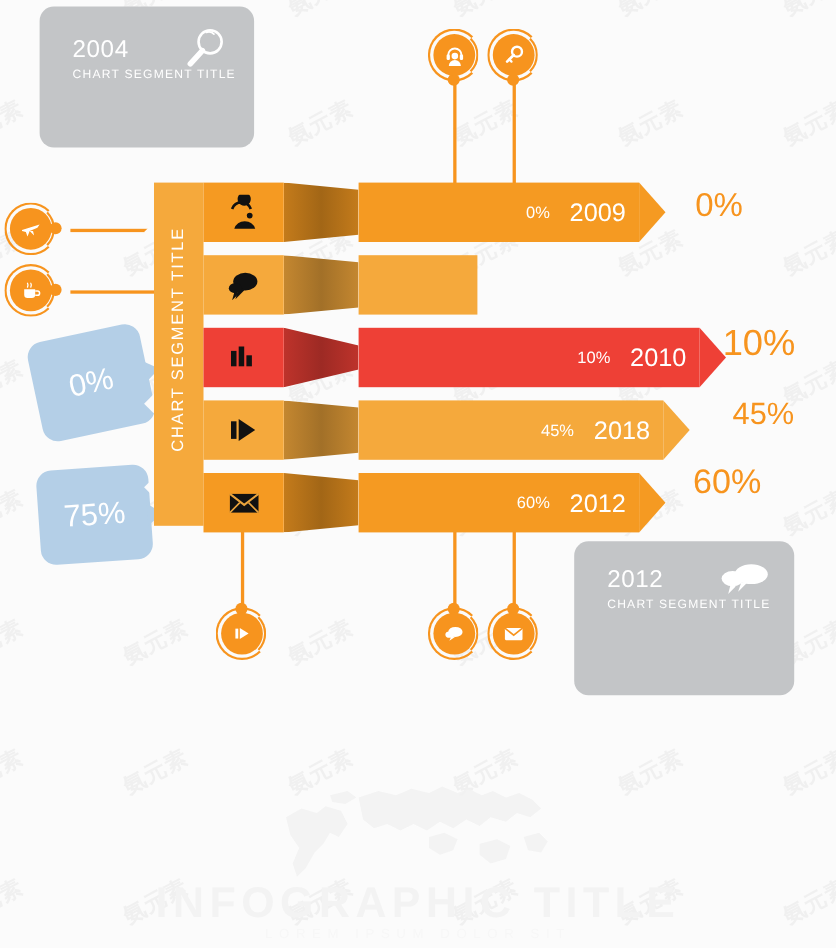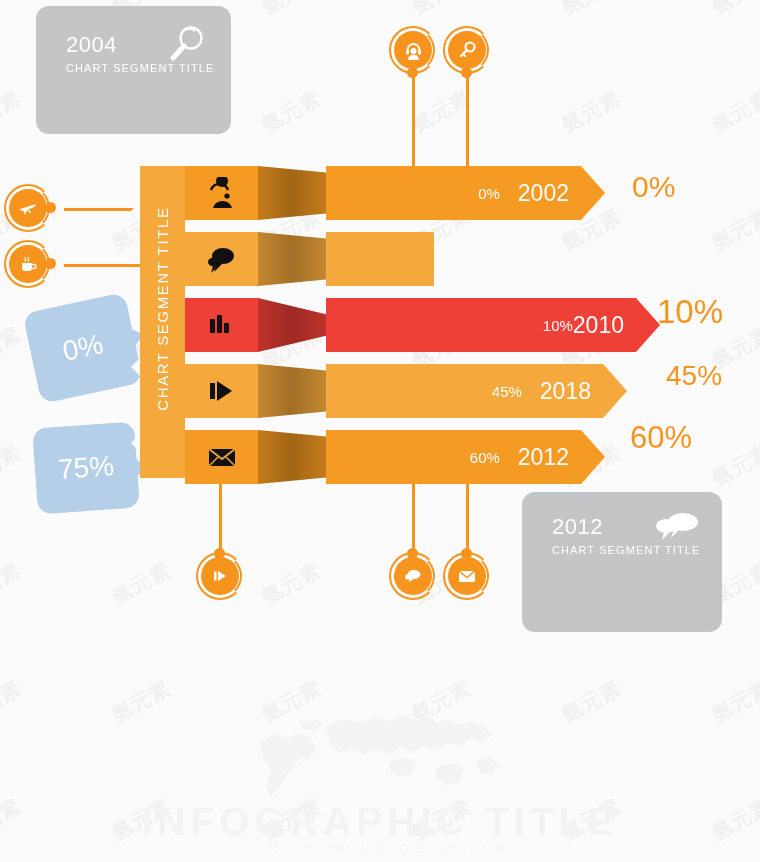--- a/index.html
+++ b/index.html
@@ -341,21 +341,21 @@
             <svg width="36" height="32" viewBox="0 0 36 32">
               <path d="M7 13 a9 9 0 0 1 17 0" fill="none" stroke="#111" stroke-width="2.4"></path>
               <path d="M18 10 a6 6 0 1 1 0.01 0 Z" fill="#111"></path>
               <path d="M9 31 a10 10 0 0 1 19 0 Z" fill="#111"></path>
               <circle cx="23" cy="19" r="2.6" fill="#111"></circle>
             </svg>
           </div>
           <div class="neck" style="background: linear-gradient(90deg, rgb(196, 123, 27) 0%, rgb(162, 102, 22) 50%, rgb(196, 123, 27) 100%); clip-path: polygon(0px 0px, 100% 12%, 100% 88%, 0px 100%);"></div>
           <div class="tailbar" style="width: 255px; background: rgb(245, 154, 34); padding-right: 12px;">
             <span class="pct">0%</span>
-            <span class="yr" style="margin-left: 18px;">2002</span>
+            <span class="yr" style="margin-left: 18px;">2009</span>
           </div>
           <span class="arrowhead" style="left: 396px; border-left: 24px solid rgb(245, 154, 34);"></span>
         </div>
         <div class="row" style="top: 66px;">
           <div class="icobox" style="background: rgb(245, 169, 60);">
             <svg width="36" height="32" viewBox="0 0 36 32">
               <ellipse cx="19" cy="13" rx="11" ry="8" fill="#111"></ellipse>
               <path d="M13 19 L10 29 L19 20 Z" fill="#111"></path>
               <ellipse cx="10" cy="19" rx="6" ry="4.6" fill="#111"></ellipse>
               <path d="M9 23 L7 30 L13.5 23.5 Z" fill="#111"></path>
@@ -368,21 +368,21 @@
           <div class="icobox" style="background: rgb(238, 64, 54);">
             <svg width="36" height="32" viewBox="0 0 36 32">
               <rect x="6" y="10" width="5" height="14" fill="#111"></rect>
               <rect x="13" y="6" width="5" height="18" fill="#111"></rect>
               <rect x="20" y="14" width="5" height="10" fill="#111"></rect>
             </svg>
           </div>
           <div class="neck" style="background: linear-gradient(90deg, rgb(190, 51, 43) 0%, rgb(157, 42, 36) 50%, rgb(190, 51, 43) 100%); clip-path: polygon(0px 0px, 100% 30%, 100% 70%, 0px 100%);"></div>
           <div class="tailbar" style="width: 310px; background: rgb(238, 64, 54); padding-right: 12px;">
             <span class="pct">10%</span>
-            <span class="yr" style="">2010</span>
+            <span class="yr" style="margin-left: 18px;">2010</span>
           </div>
           <span class="arrowhead" style="left: 451px; border-left: 24px solid rgb(238, 64, 54);"></span>
         </div>
         <div class="row" style="top: 198px;">
           <div class="icobox" style="background: rgb(245, 169, 60);">
             <svg width="36" height="32" viewBox="0 0 36 32">
               <rect x="6" y="8" width="5" height="16" fill="#111"></rect>
               <path d="M13 6 L28 16 L13 26 Z" fill="#111"></path>
             </svg>
           </div>

